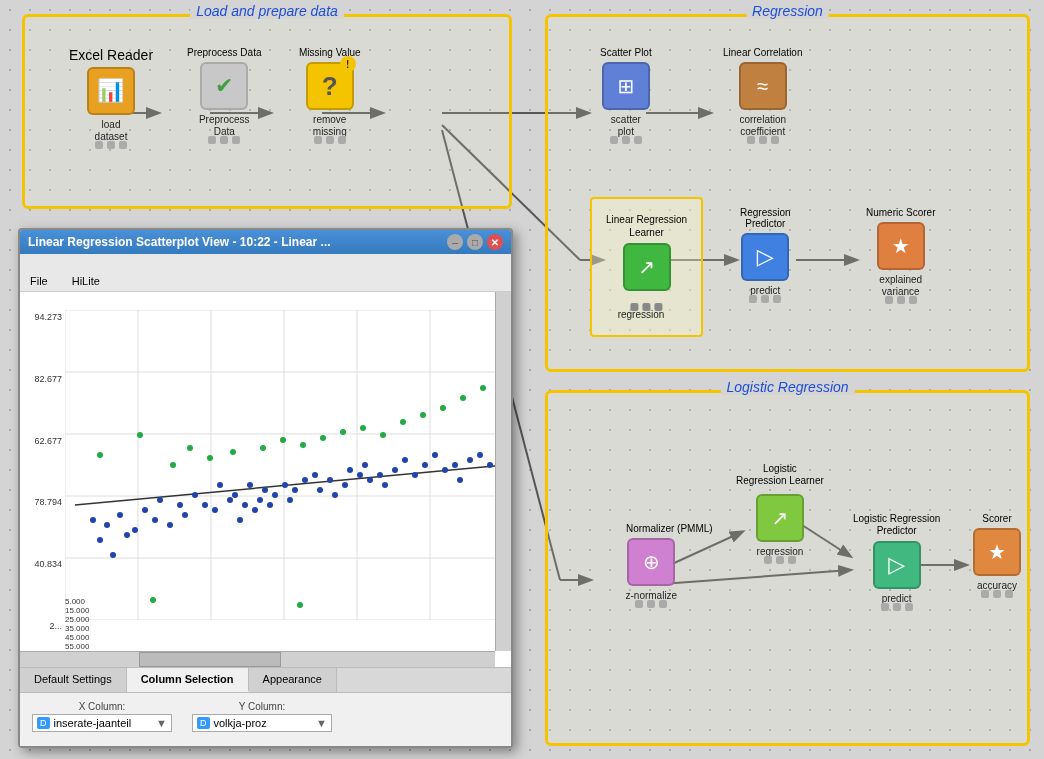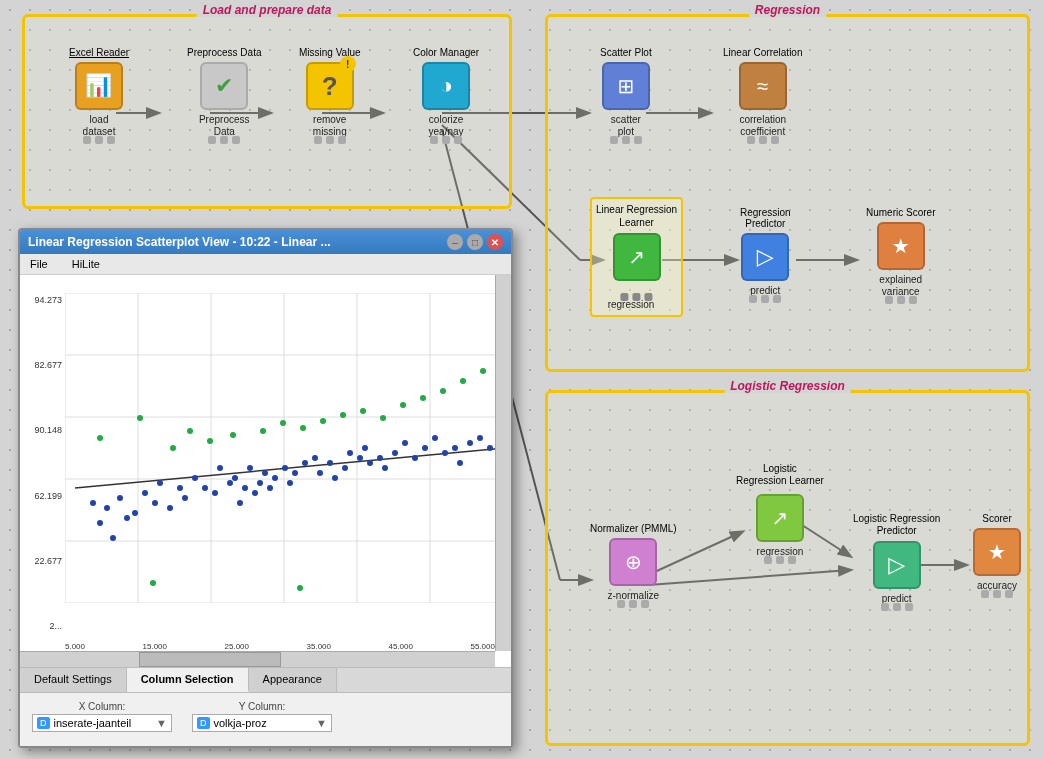--- a/index.html
+++ b/index.html
@@ -31,26 +31,25 @@
       border-radius: 6px;
       background: rgba(255,255,220,0.15);
     }
 
     .group-title {
       position: absolute;
       top: -14px;
       left: 50%;
       transform: translateX(-50%);
       font-style: italic;
-      font-size: 12px;
-      color: #be185d;
+      font-size: 14px;
+      color: #1d4ed8;
       background: #d4d4d4;
       padding: 0 6px;
       white-space: nowrap;
-      font-weight: bold;
     }
 
     
     .node {
       position: absolute;
       display: flex;
       flex-direction: column;
       align-items: center;
       cursor: pointer;
     }
@@ -168,20 +167,21 @@
       border-bottom: 1px solid #ccc;
       padding: 2px 6px;
       display: flex;
       gap: 16px;
       font-size: 11px;
     }
 
     .popup-menubar span {
       cursor: pointer;
       padding: 2px 4px;
+      margin-top: 17px;
     }
 
     .chart-area {
       flex: 1;
       background: white;
       position: relative;
       overflow: hidden;
       margin: 0;
     }
 
@@ -315,20 +315,21 @@
 
     .x-axis-labels {
       position: absolute;
       bottom: 16px;
       left: 45px;
       right: 16px;
       display: flex;
       justify-content: space-between;
       font-size: 8px;
       color: #333;
+      flex-direction: column;
     }
 
     .x-axis-secondary {
       position: absolute;
       bottom: 4px;
       left: 45px;
       right: 16px;
       display: flex;
       justify-content: space-between;
       font-size: 8px;
@@ -374,21 +375,21 @@
 
     <line x1="648" y1="585" x2="850" y2="570" stroke="#555" stroke-width="2" marker-end="url(#arrow)"></line>
 
     <line x1="914" y1="565" x2="966" y2="565" stroke="#555" stroke-width="2" marker-end="url(#arrow)"></line>
   </svg>
 
   <div class="group-box" style="left:22px; top:14px; width:490px; height:195px;">
     <span class="group-title">Load and prepare data</span>
 
     <div class="node" style="left:44px; top:30px;">
-      <div style="font-size:10px; margin-bottom:4px; text-align:right;text-decoration:underline;">Excel Reader</div>
+      <div style="font-size:14px; margin-bottom:4px; text-align:right;">Excel Reader</div>
       <div class="node-icon" style="background:#e8a020;">
         <span style="font-size:22px;">📊</span>
       </div>
       <div class="node-ports">
         <div class="port" style="background:#aaa;"></div>
         <div class="port" style="background:#aaa;"></div>
         <div class="port" style="background:#aaa;"></div>
       </div>
       <div class="node-label">load<br>dataset</div>
     </div>
@@ -413,32 +414,20 @@
         <div class="warning">!</div>
       </div>
       <div class="node-ports">
         <div class="port" style="background:#aaa;"></div>
         <div class="port" style="background:#aaa;"></div>
         <div class="port" style="background:#aaa;"></div>
       </div>
       <div class="node-label">remove<br>missing</div>
     </div>
 
-    <div class="node" style="left:388px; top:30px;">
-      <div style="font-size:10px; margin-bottom:4px; text-align:center;">Color Manager</div>
-      <div class="node-icon" style="background:#20a8d0;">
-        <span style="font-size:22px; color:white;">◑</span>
-      </div>
-      <div class="node-ports">
-        <div class="port" style="background:#aaa;"></div>
-        <div class="port" style="background:#aaa;"></div>
-        <div class="port" style="background:#aaa;"></div>
-      </div>
-      <div class="node-label">colorize<br>yea/nay</div>
-    </div>
   </div>
 
   <div class="group-box" style="left:545px; top:14px; width:485px; height:358px;">
     <span class="group-title">Regression</span>
 
     <div class="node" style="left:52px; top:30px;">
       <div style="font-size:10px; margin-bottom:4px; text-align:center;">Scatter Plot</div>
       <div class="node-icon" style="background:#6080d8;">
         <span style="font-size:20px; color:white;">⊞</span>
       </div>
@@ -456,21 +445,21 @@
         <span style="font-size:20px; color:white;">≈</span>
       </div>
       <div class="node-ports">
         <div class="port" style="background:#aaa;"></div>
         <div class="port" style="background:#aaa;"></div>
         <div class="port" style="background:#aaa;"></div>
       </div>
       <div class="node-label">correlation<br>coefficient</div>
     </div>
 
-    <div style="position:absolute; left:42px; top:180px; border:2px solid #f5c400; border-radius:4px; padding:4px; background:rgba(255,255,200,0.3);">
+    <div style="position:absolute; left:42px; top:180px; border:2px solid #f5c400; border-radius:4px; padding:14px; background:rgba(255,255,200,0.3);">
       <div style="font-size:10px; margin-bottom:4px; text-align:center; line-height:1.3;">Linear Regression<br>Learner</div>
       <div class="node-icon" style="background:#40b840; margin:0 auto;">
         <span style="font-size:20px; color:white;">↗</span>
       </div>
       <div class="node-ports" style="position:relative; display:flex; gap:4px; justify-content:center; margin-top:6px;">
         <div class="port"></div>
         <div class="port"></div>
         <div class="port"></div>
       </div>
       <div class="node-label">regression</div>
@@ -500,21 +489,21 @@
         <div class="port" style="background:#aaa;"></div>
       </div>
       <div class="node-label">explained<br>variance</div>
     </div>
   </div>
 
   <div class="group-box" style="left:545px; top:390px; width:485px; height:356px;">
     <span class="group-title">Logistic Regression</span>
 
     <div class="node" style="left:42px; top:130px;">
-      <div style="font-size:10px; margin-bottom:4px; text-align:center;">Normalizer (PMML)</div>
+      <div style="font-size:10px; margin-bottom:4px; text-align:center;margin-left:36px;">Normalizer (PMML)</div>
       <div class="node-icon" style="background:#d080d0;">
         <span style="font-size:20px; color:white;">⊕</span>
       </div>
       <div class="node-ports">
         <div class="port" style="background:#aaa;"></div>
         <div class="port" style="background:#aaa;"></div>
         <div class="port" style="background:#aaa;"></div>
       </div>
       <div class="node-label">z-normalize</div>
     </div>
@@ -573,23 +562,23 @@
     <div class="popup-menubar">
       <span>File</span>
       <span>HiLite</span>
     </div>
 
     <div class="chart-area">
 
       <div class="y-axis-labels">
         <span>94.273</span>
         <span>82.677</span>
-        <span>90.148</span>
-        <span>62.199</span>
-        <span>22.677</span>
+        <span>62.677</span>
+        <span>78.794</span>
+        <span>40.834</span>
         <span>2...</span>
       </div>
 
       <svg style="position:absolute; left:45px; top:18px; right:16px; bottom:36px; width:440px; height:310px;">
 
         <line x1="0" y1="0" x2="440" y2="0" stroke="#ddd" stroke-width="1"></line>
         <line x1="0" y1="62" x2="440" y2="62" stroke="#ddd" stroke-width="1"></line>
         <line x1="0" y1="124" x2="440" y2="124" stroke="#ddd" stroke-width="1"></line>
         <line x1="0" y1="186" x2="440" y2="186" stroke="#ddd" stroke-width="1"></line>
         <line x1="0" y1="248" x2="440" y2="248" stroke="#ddd" stroke-width="1"></line>

